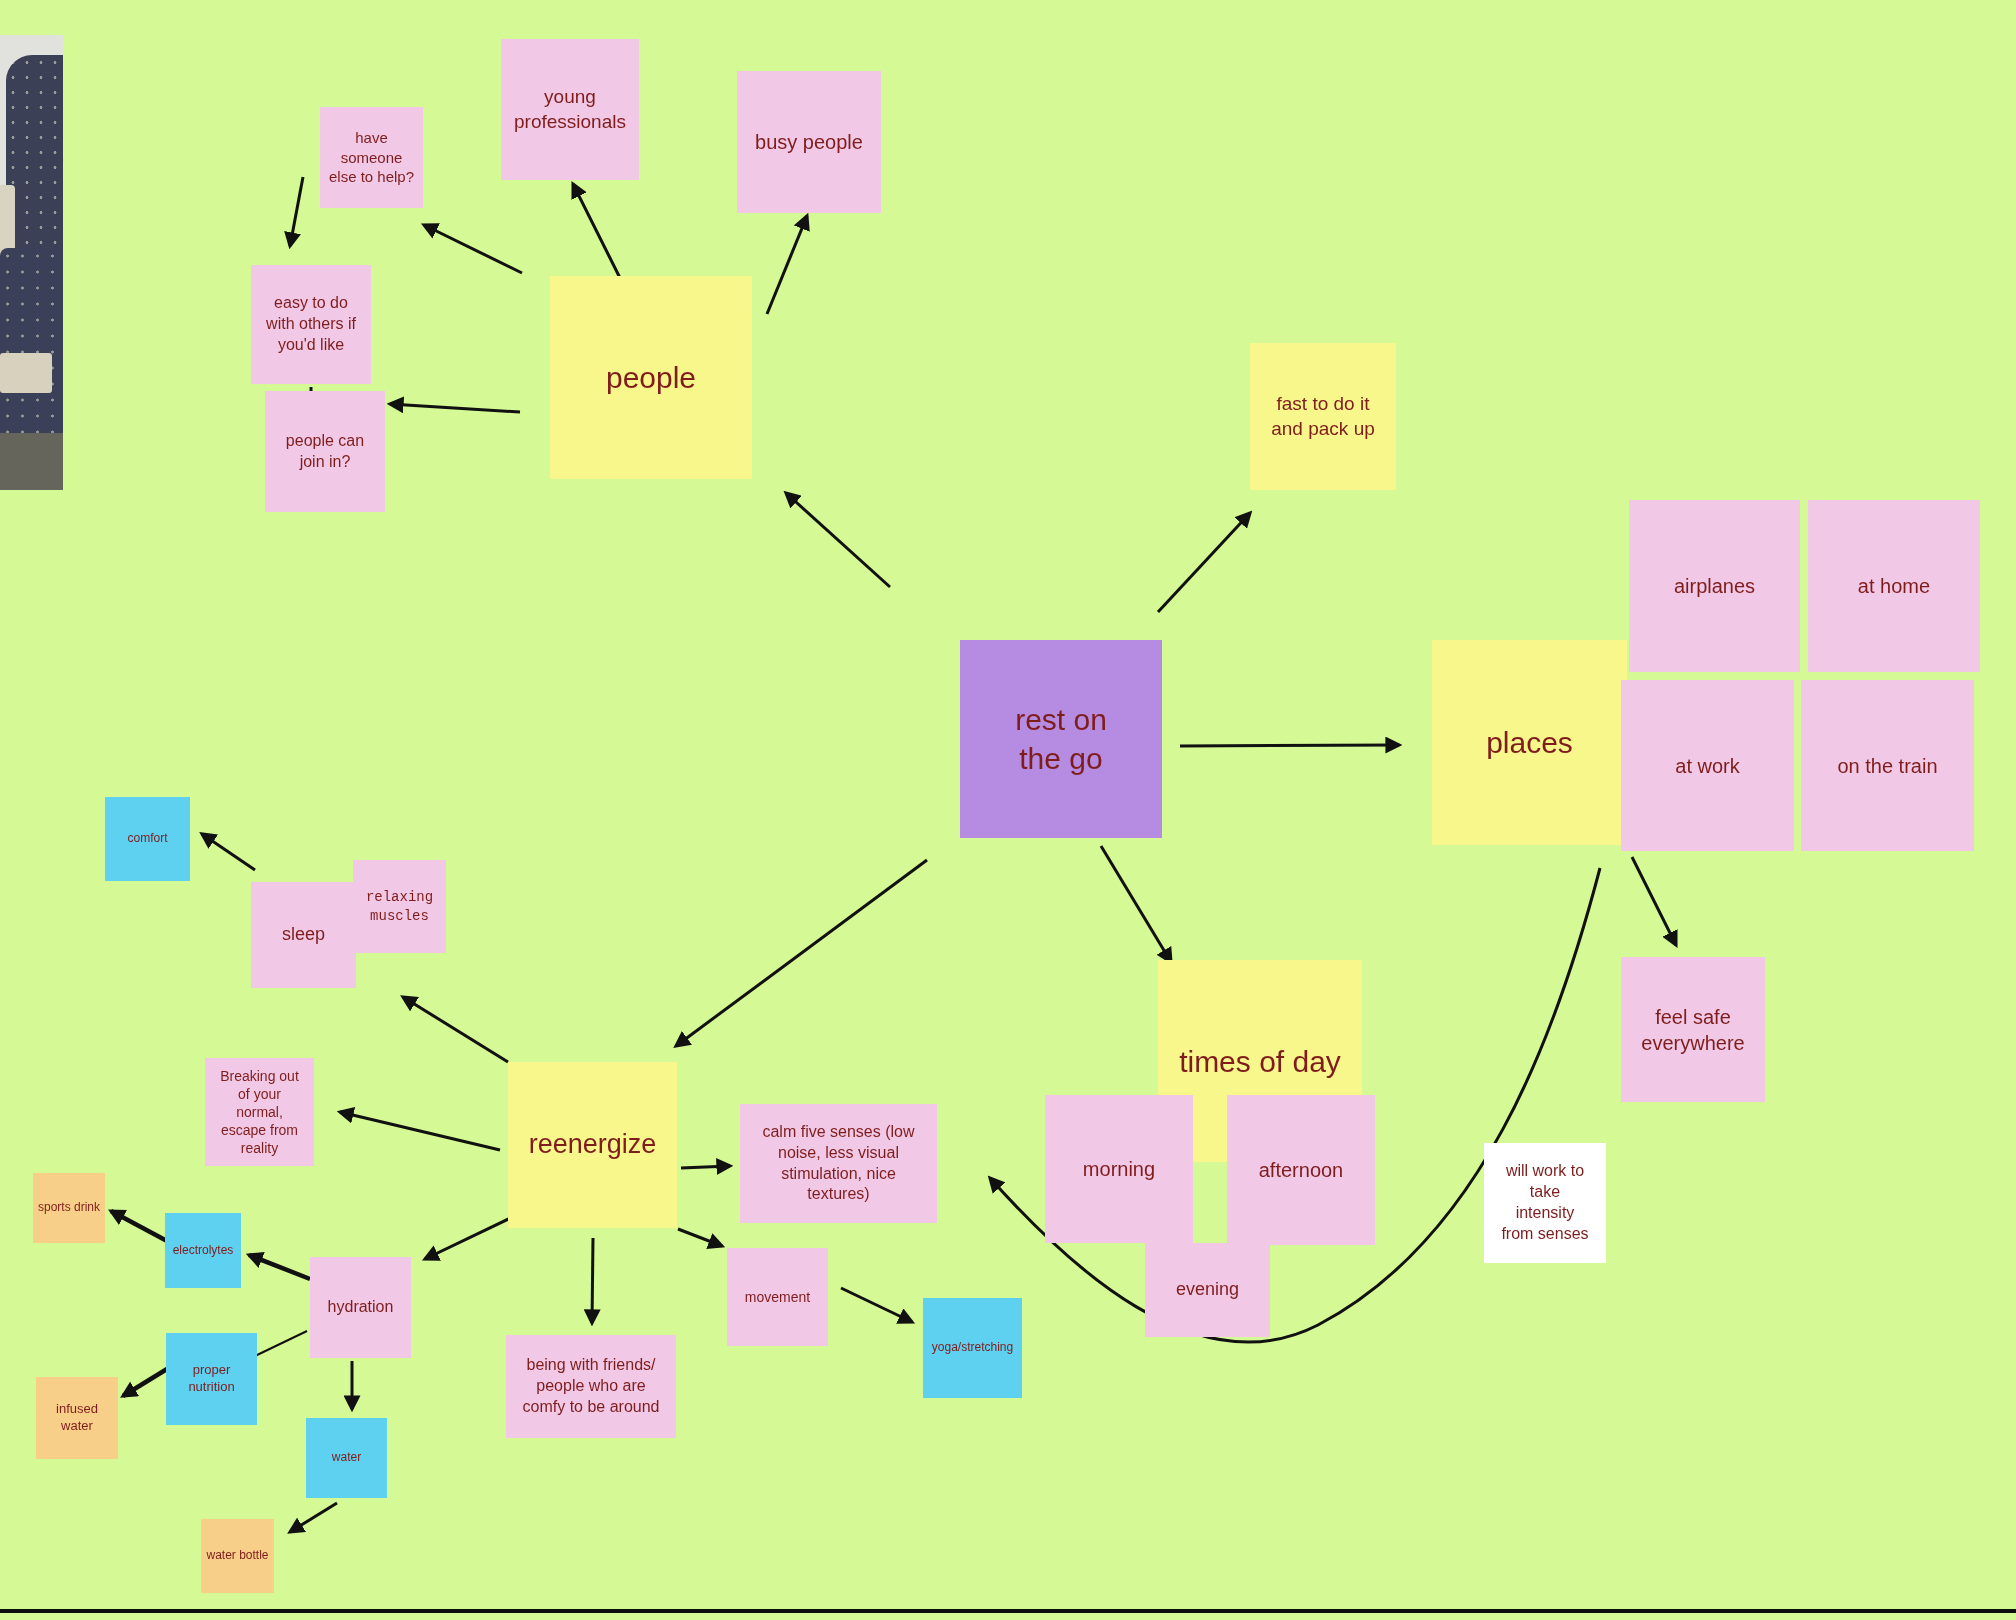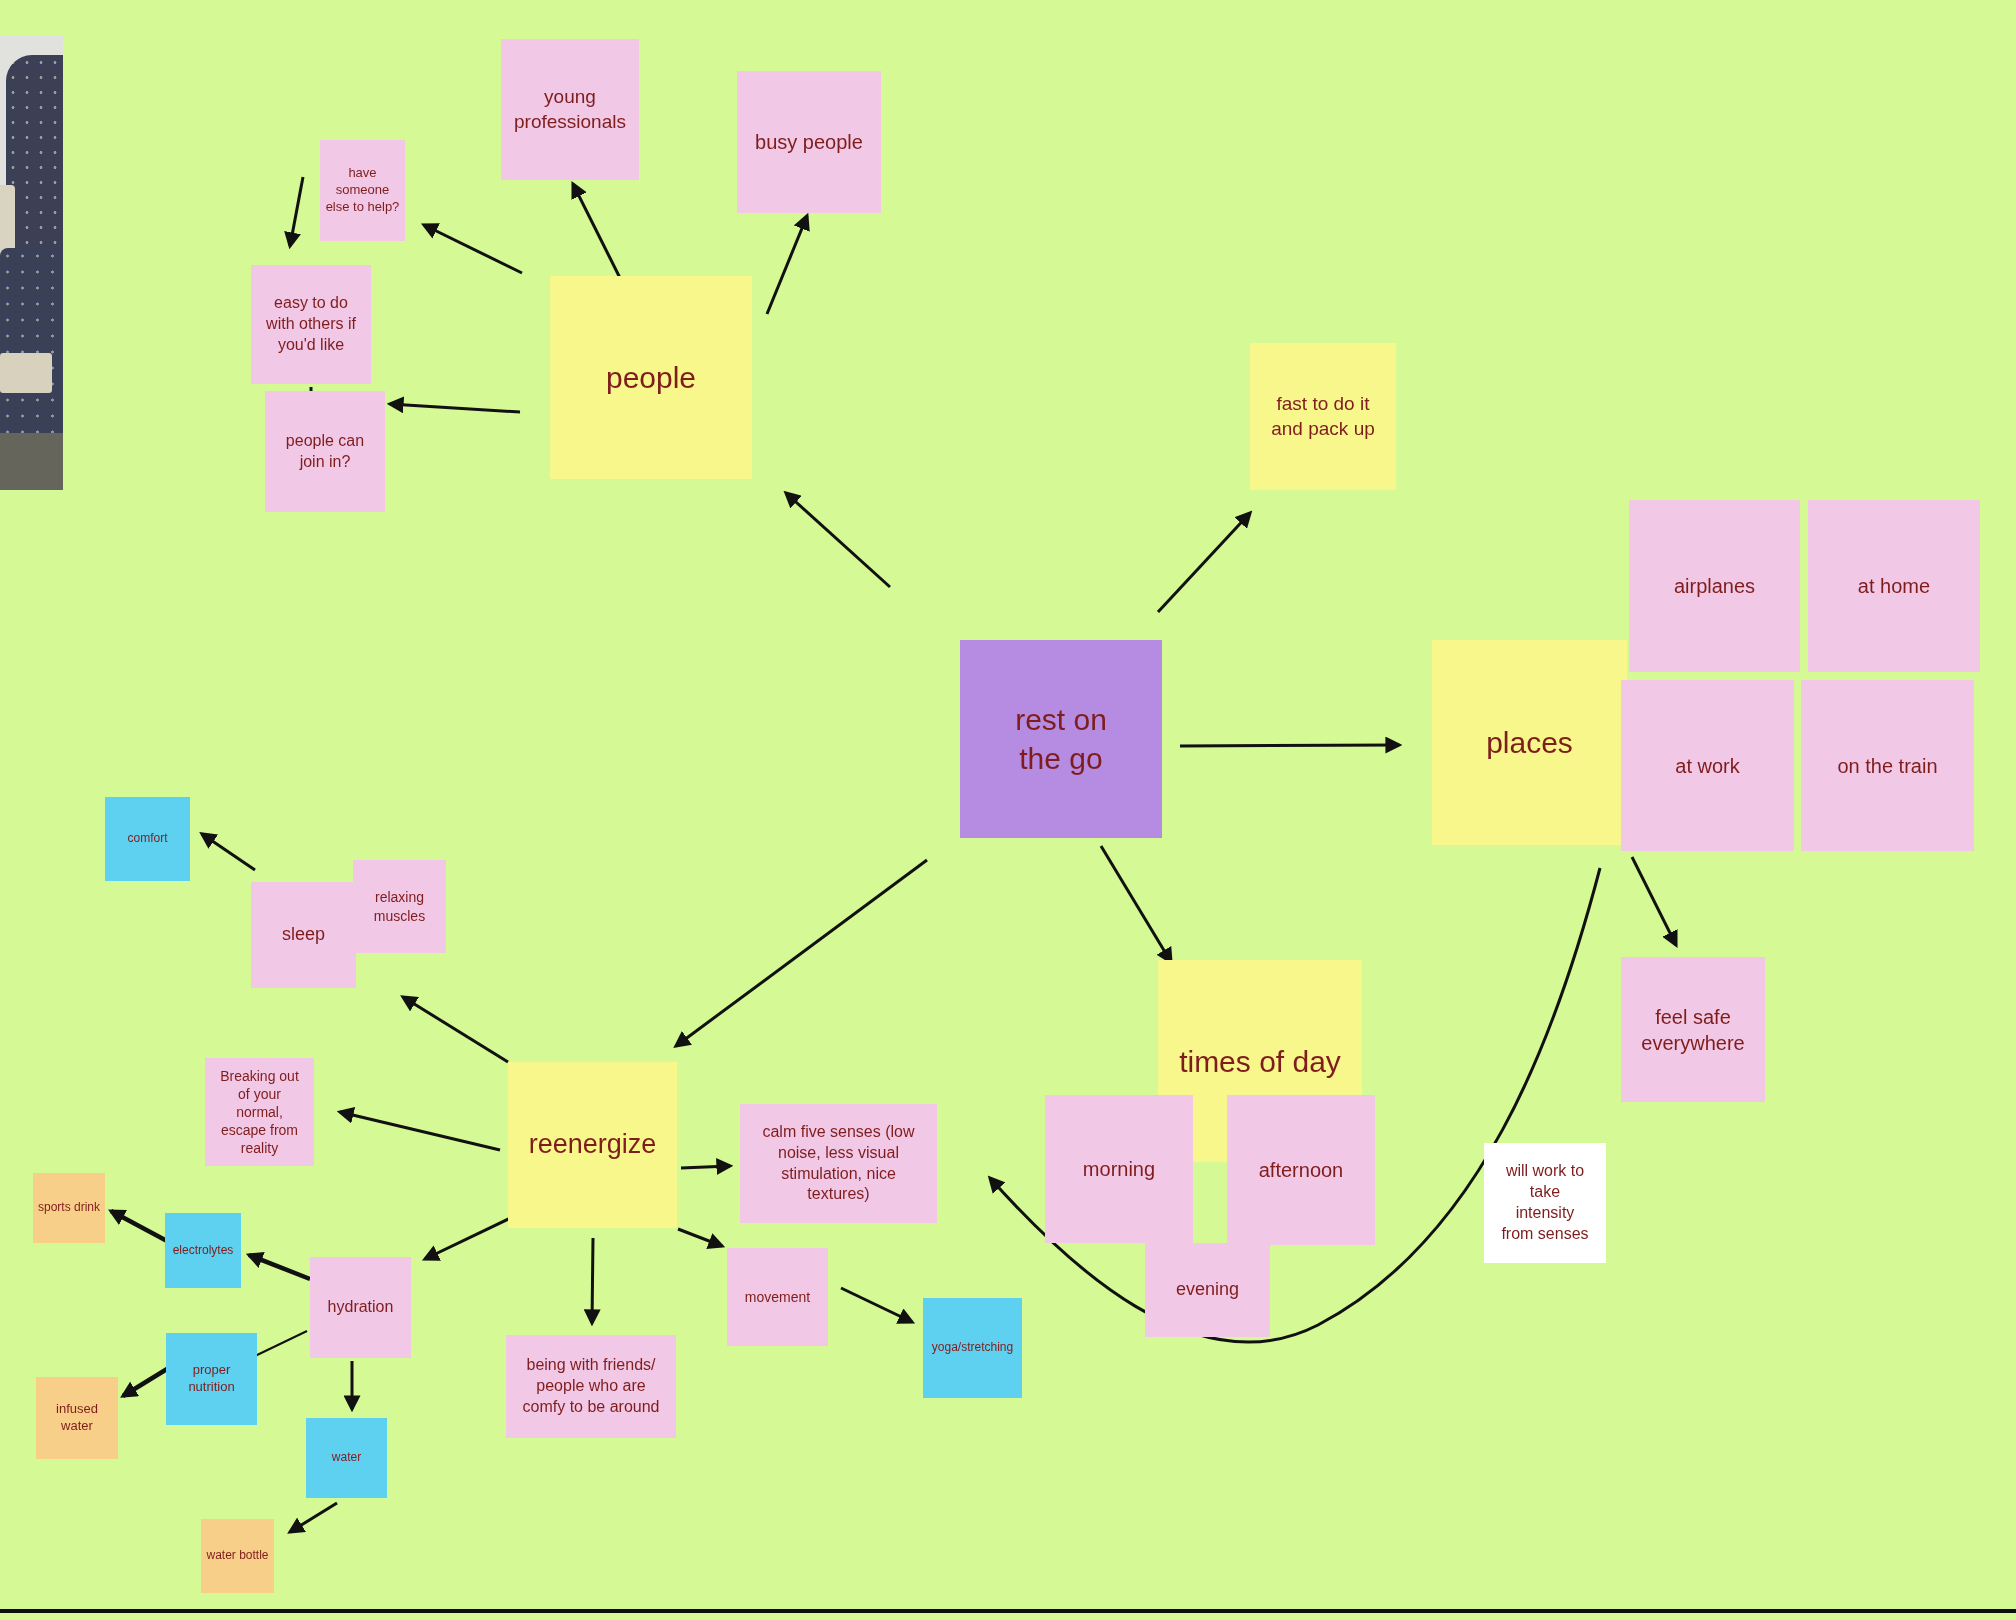--- a/index.html
+++ b/index.html
@@ -22,41 +22,41 @@
     padding:4px;
   }
   .yellow{background:#f7f78c;}
   .pink{background:#f1c8e5;}
   .purple{background:#b58ce2;}
   .blue{background:#5ed1f1;}
   .orange{background:#f8cf88;}
   .white-note{background:#ffffff;}
 
   
-  #n-have_someone{left:320px;top:107px;width:85px;height:101px;font-size:13px;margin-top:33px;}
+  #n-have_someone{left:320px;top:107px;width:103px;height:101px;font-size:15px;}
   #n-young_professionals{left:501px;top:39px;width:138px;height:141px;font-size:19px;}
   #n-busy_people{left:737px;top:71px;width:144px;height:142px;font-size:20px;}
   #n-easy_to_do{left:251px;top:265px;width:120px;height:119px;font-size:16px;}
   #n-people_can_join{left:265px;top:391px;width:120px;height:121px;font-size:16px;}
   #n-people{left:550px;top:276px;width:202px;height:203px;font-size:30px;}
   #n-fast_to_do{left:1250px;top:343px;width:146px;height:147px;font-size:19px;}
   #n-rest_on_the_go{left:960px;top:640px;width:202px;height:198px;font-size:30px;}
   #n-places{left:1432px;top:640px;width:195px;height:205px;font-size:30px;}
   #n-airplanes{left:1629px;top:500px;width:171px;height:172px;font-size:20px;}
   #n-at_home{left:1808px;top:500px;width:172px;height:172px;font-size:20px;}
   #n-at_work{left:1621px;top:680px;width:173px;height:171px;font-size:20px;}
   #n-on_the_train{left:1801px;top:680px;width:173px;height:171px;font-size:20px;}
   #n-feel_safe{left:1621px;top:957px;width:144px;height:145px;font-size:20px;}
   #n-will_work{left:1484px;top:1143px;width:122px;height:120px;font-size:16px;}
   #n-times_of_day{left:1158px;top:960px;width:204px;height:202px;font-size:30px;}
   #n-morning{left:1045px;top:1095px;width:148px;height:148px;font-size:20px;}
   #n-afternoon{left:1227px;top:1095px;width:148px;height:150px;font-size:20px;}
   #n-evening{left:1145px;top:1243px;width:125px;height:94px;font-size:18px;}
   #n-comfort{left:105px;top:772px;width:85px;height:84px;font-size:12px;margin-top:25px;}
-  #n-relaxing_muscles{left:353px;top:860px;width:93px;height:93px;font-size:14px;}
+  #n-relaxing_muscles{left:353px;top:860px;width:93px;height:93px;font-size:14px;font-family:Liberation Mono, monospace;}
   #n-sleep{left:251px;top:882px;width:105px;height:106px;font-size:18px;}
   #n-breaking_out{left:205px;top:1058px;width:109px;height:108px;font-size:14px;}
   #n-reenergize{left:508px;top:1062px;width:169px;height:166px;font-size:27px;}
   #n-calm_five_senses{left:740px;top:1104px;width:197px;height:119px;font-size:16px;}
   #n-movement{left:727px;top:1248px;width:101px;height:98px;font-size:14px;}
   #n-yoga_stretching{left:923px;top:1298px;width:99px;height:100px;font-size:12px;}
   #n-electrolytes{left:165px;top:1213px;width:76px;height:75px;font-size:12px;}
   #n-sports_drink{left:33px;top:1173px;width:72px;height:70px;font-size:12px;}
   #n-hydration{left:310px;top:1257px;width:101px;height:101px;font-size:16px;}
   #n-proper_nutrition{left:166px;top:1333px;width:91px;height:92px;font-size:13px;}

